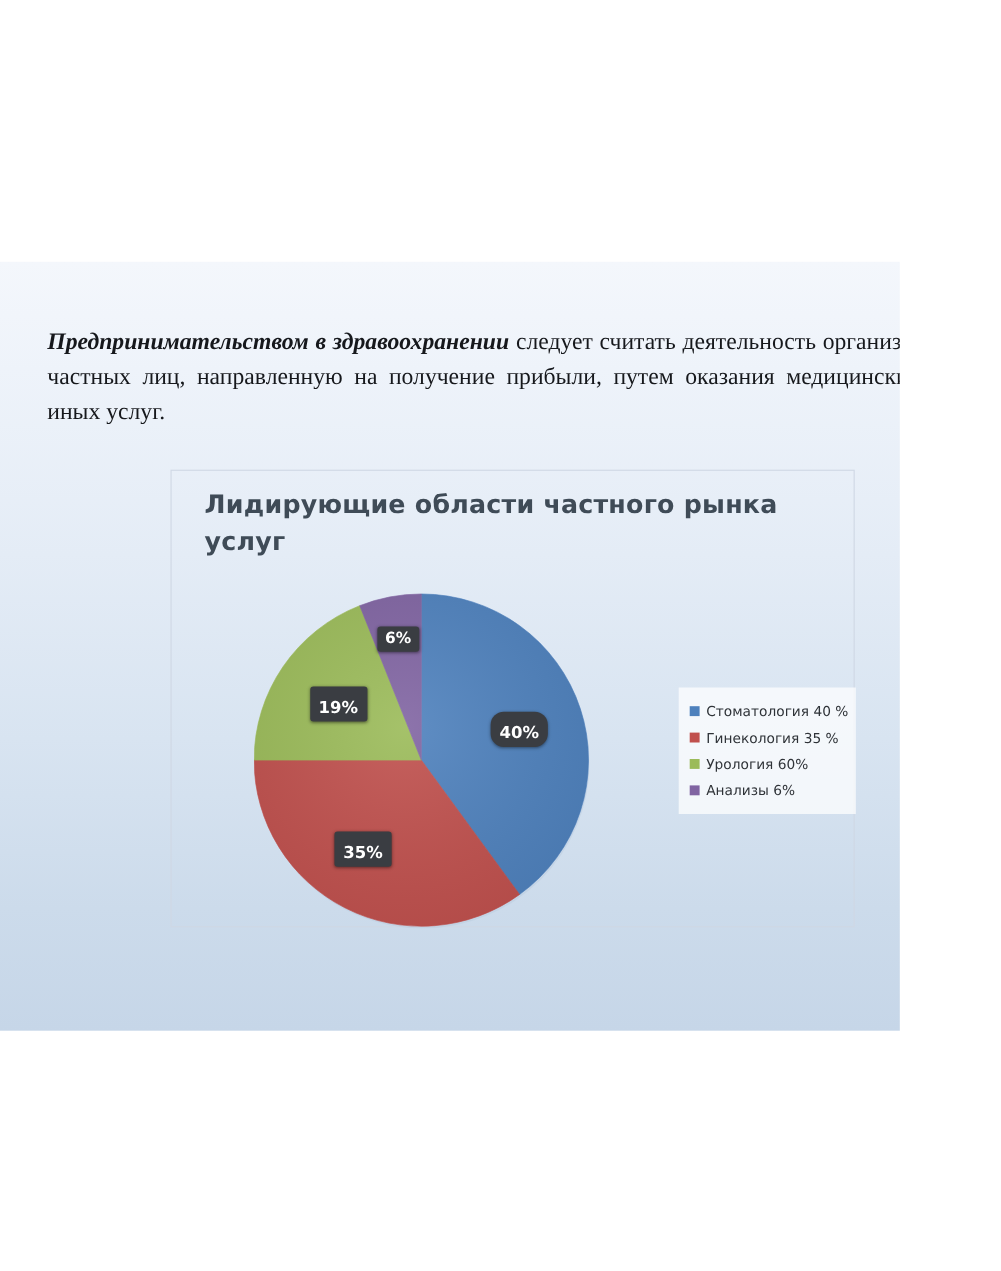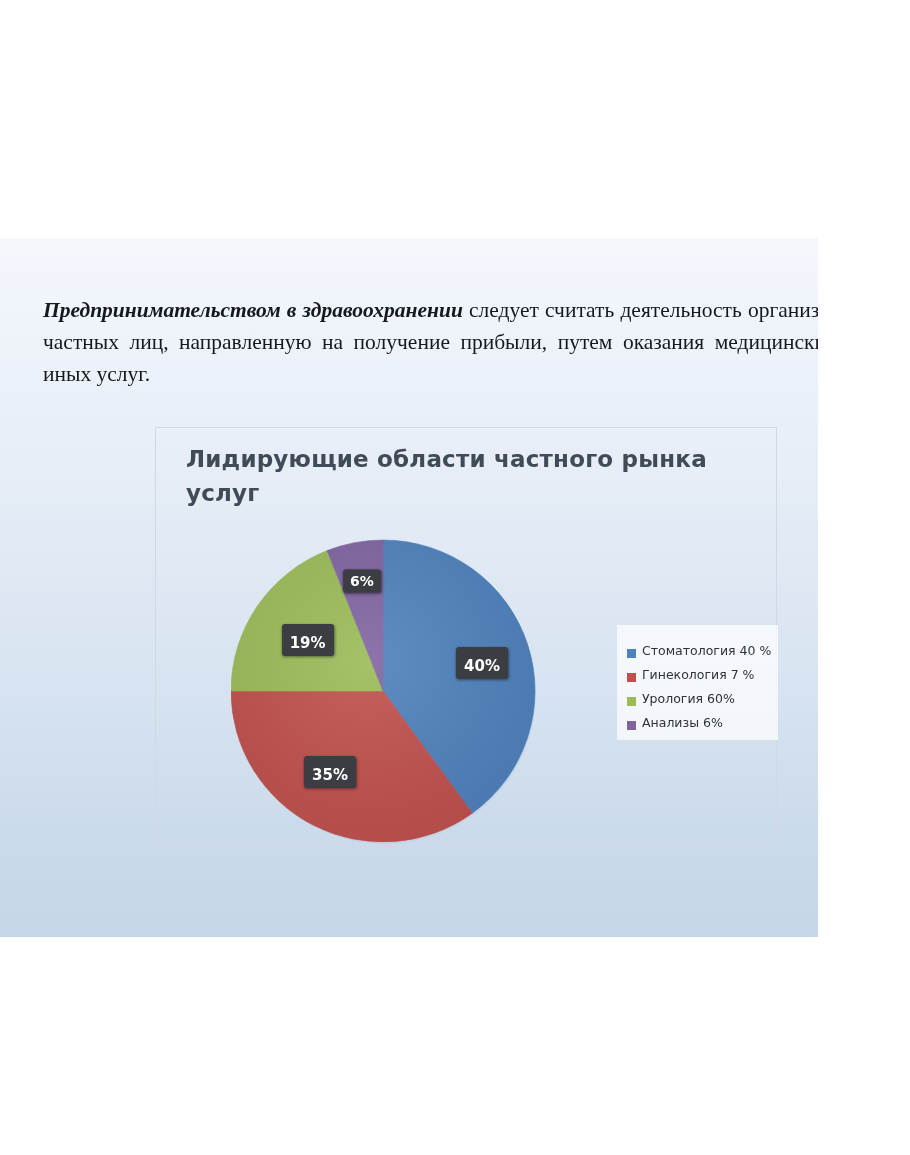--- a/index.html
+++ b/index.html
@@ -106,21 +106,21 @@
     position: absolute;
     left: 461px;
     top: 197px;
     width: 161px;
     padding: 9px 10px 10px 10px;
     box-sizing: border-box;
     background: rgba(255,255,255,0.72);
   }
   .legend-row {
     display: flex;
-    align-items: flex-end;
+    align-items: center;
     height: 24px;
   }
   .legend-swatch {
     width: 9px;
     height: 9px;
     flex: 0 0 9px;
     margin-right: 6px;
   }
   .legend-text {
     font-family: "DejaVu Sans", "Liberation Sans", sans-serif;
@@ -153,35 +153,35 @@
         <ellipse cx="153" cy="155" rx="152" ry="151" fill="#b9c9dd" opacity="0.45"></ellipse>
         <g id="pie-slices">
             <path d="M 152 153 L 152.00 2.00 A 152 151 0 0 1 241.34 275.16 Z" fill="#4e81bd" stroke="#4e81bd" stroke-width="0.6"></path>
             <path d="M 152 153 L 241.34 275.16 A 152 151 0 0 1 0.00 153.00 Z" fill="#c0504d" stroke="#c0504d" stroke-width="0.6"></path>
             <path d="M 152 153 L 0.00 153.00 A 152 151 0 0 1 96.05 12.60 Z" fill="#9bbb59" stroke="#9bbb59" stroke-width="0.6"></path>
             <path d="M 152 153 L 96.05 12.60 A 152 151 0 0 1 152.00 2.00 Z" fill="#8064a2" stroke="#8064a2" stroke-width="0.6"></path>
           </g>
         <ellipse cx="152" cy="153" rx="152" ry="151" fill="url(#pieShade)"></ellipse>
       </svg>
       <div id="pie-labels">
-          <div class="slice-label" style="left: 251px; top: 125px;">40%</div>
+          <div class="slice-label" style="left: 241px; top: 125px; border-radius: 12px;">40%</div>
           <div class="slice-label" style="left: 99px; top: 233.7px;">35%</div>
           <div class="slice-label" style="left: 76.6px; top: 102.1px;">19%</div>
           <div class="slice-label small" style="left: 130.9px; top: 43.2px;">6%</div>
         </div>
     </div>
 
     <div id="legend">
         <div class="legend-row">
           <span class="legend-swatch" style="background: rgb(78, 129, 189);"></span>
           <span class="legend-text">Стоматология 40 %</span>
         </div>
         <div class="legend-row">
           <span class="legend-swatch" style="background: rgb(192, 80, 77);"></span>
-          <span class="legend-text">Гинекология 7 %</span>
+          <span class="legend-text">Гинекология 35 %</span>
         </div>
         <div class="legend-row">
           <span class="legend-swatch" style="background: rgb(155, 187, 89);"></span>
           <span class="legend-text">Урология 60%</span>
         </div>
         <div class="legend-row">
           <span class="legend-swatch" style="background: rgb(128, 100, 162);"></span>
           <span class="legend-text">Анализы 6%</span>
         </div>
       </div>

